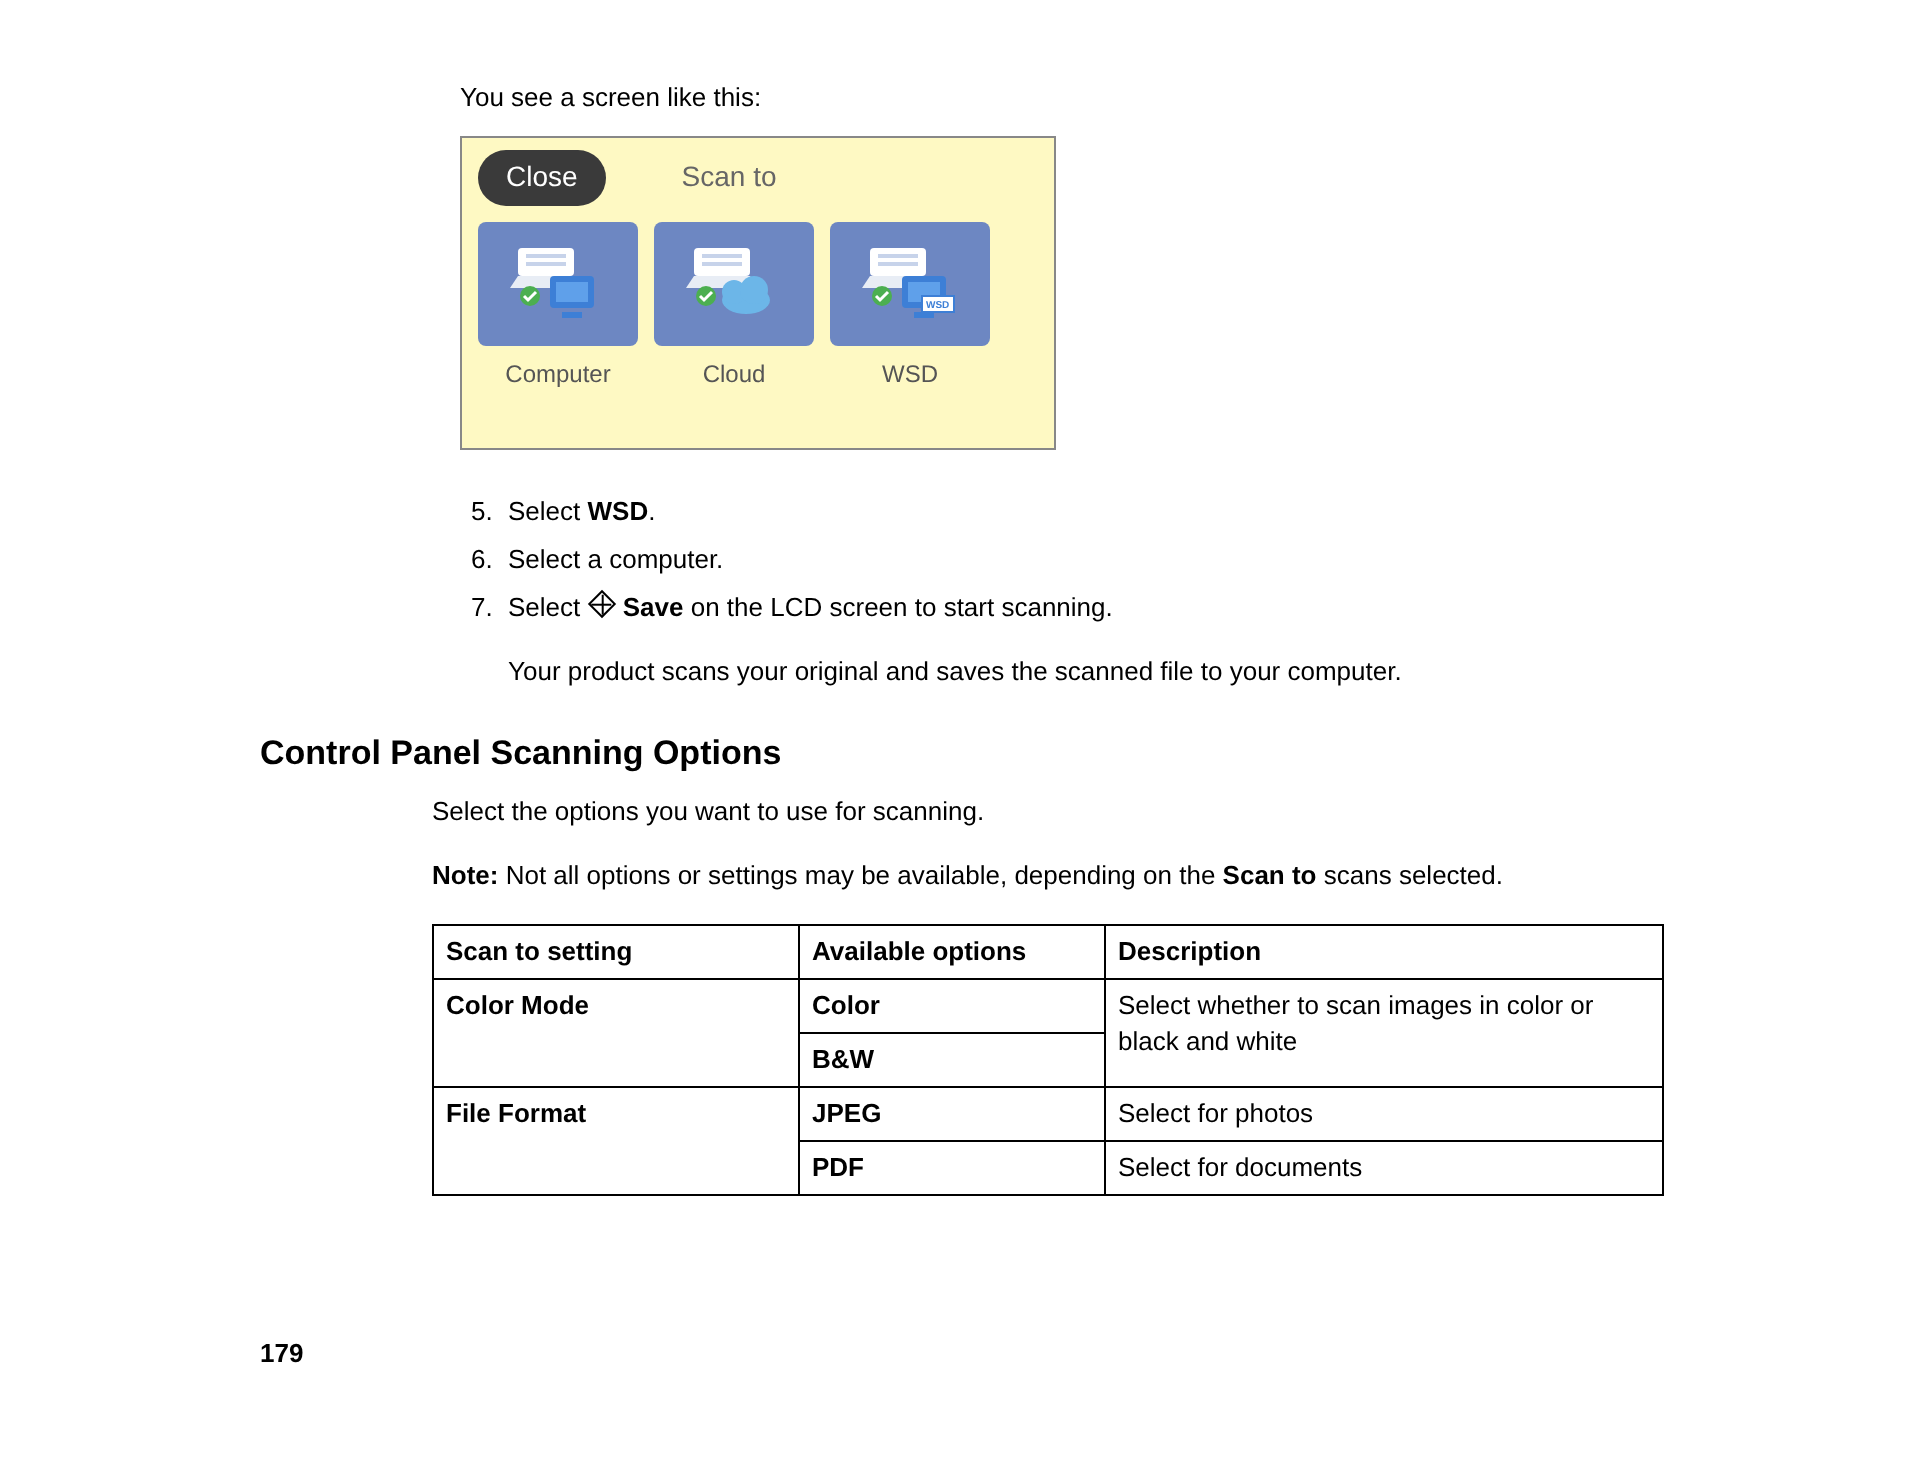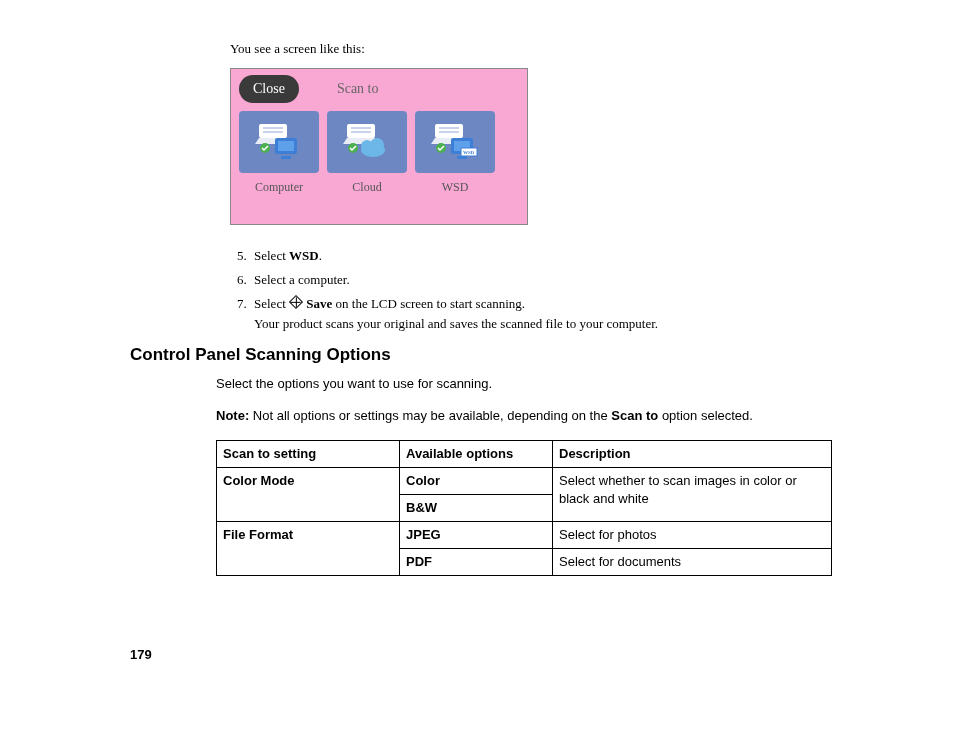--- a/index.html
+++ b/index.html
@@ -3,28 +3,28 @@
 <meta charset="utf-8">
 <style>
   body {
     font-family: Arial, Helvetica, sans-serif;
     font-size: 13px;
     color: #000;
     margin: 0;
     padding: 40px 130px 40px 130px;
     line-height: 1.4;
   }
-  .indent-main { margin-left: 100px; font-family: Liberation Serif, serif; }
+  .indent-main { margin-left: 100px; }
   .intro-text { margin-bottom: 10px; }
   .lcd-panel {
     border: 1px solid #888;
     width: 280px;
     padding: 6px 8px 28px 8px;
     margin-bottom: 22px;
-    background: #f9a8d4;
+    background: #fef9c3;
   }
   .lcd-header {
     display: flex;
     align-items: center;
     gap: 20px;
     margin-bottom: 8px;
   }
   .close-btn {
     background: #3a3a3a;
     color: #fff;
@@ -59,21 +59,21 @@
     color: #555;
     font-size: 12px;
     align-items: center;
   }
   .tile-labels span { width: 80px; text-align: center; }
   ol.steps {
     margin: 0 0 8px 0;
     padding-left: 20px;
   }
   ol.steps li { margin-bottom: 6px; padding-left: 4px; }
-  .step-sub { margin-top: 2px; }
+  .step-sub { margin-top: 14px; }
   .diamond {
     display: inline-block;
     transform: rotate(45deg);
     width: 8px; height: 8px;
     border: 1px solid #000;
     position: relative;
     top: -1px;
     margin: 0 2px;
   }
   .diamond::after {
@@ -94,21 +94,21 @@
     background: #000;
     left: 3.5px;
     top: -1px;
     transform: rotate(-45deg);
   }
   .parent-topic { margin-top: 6px; }
   .parent-topic .link { color: #0645cc; }
   h2.section-heading {
     font-size: 17px;
     font-weight: bold;
-    margin: 10px 0 8px 0;
+    margin: 20px 0 8px 0;
   }
   .section-intro { margin-left: 86px; margin-bottom: 14px; }
   .note-line { margin-left: 86px; margin-bottom: 14px; }
   table.options {
     border-collapse: collapse;
     width: 616px;
     margin-left: 86px;
   }
   table.options th, table.options td {
     border: 1px solid #000;
@@ -200,21 +200,21 @@
     </li>
   </ol>
 
 </div>
 
 <h2 class="section-heading">Control Panel Scanning Options</h2>
 
 <div class="section-intro">Select the options you want to use for scanning.</div>
 
 <div class="note-line">
-  <b>Note:</b><span> Not all options or settings may be available, depending on the </span><b>Scan to</b><span> option selected.</span>
+  <b>Note:</b><span> Not all options or settings may be available, depending on the </span><b>Scan to</b><span> scans selected.</span>
 </div>
 
 <table class="options">
   <tbody>
       <tr>
     <th class="col-setting">Scan to setting</th>
     <th class="col-options">Available options</th>
     <th>Description</th>
   </tr>
   <tr>

